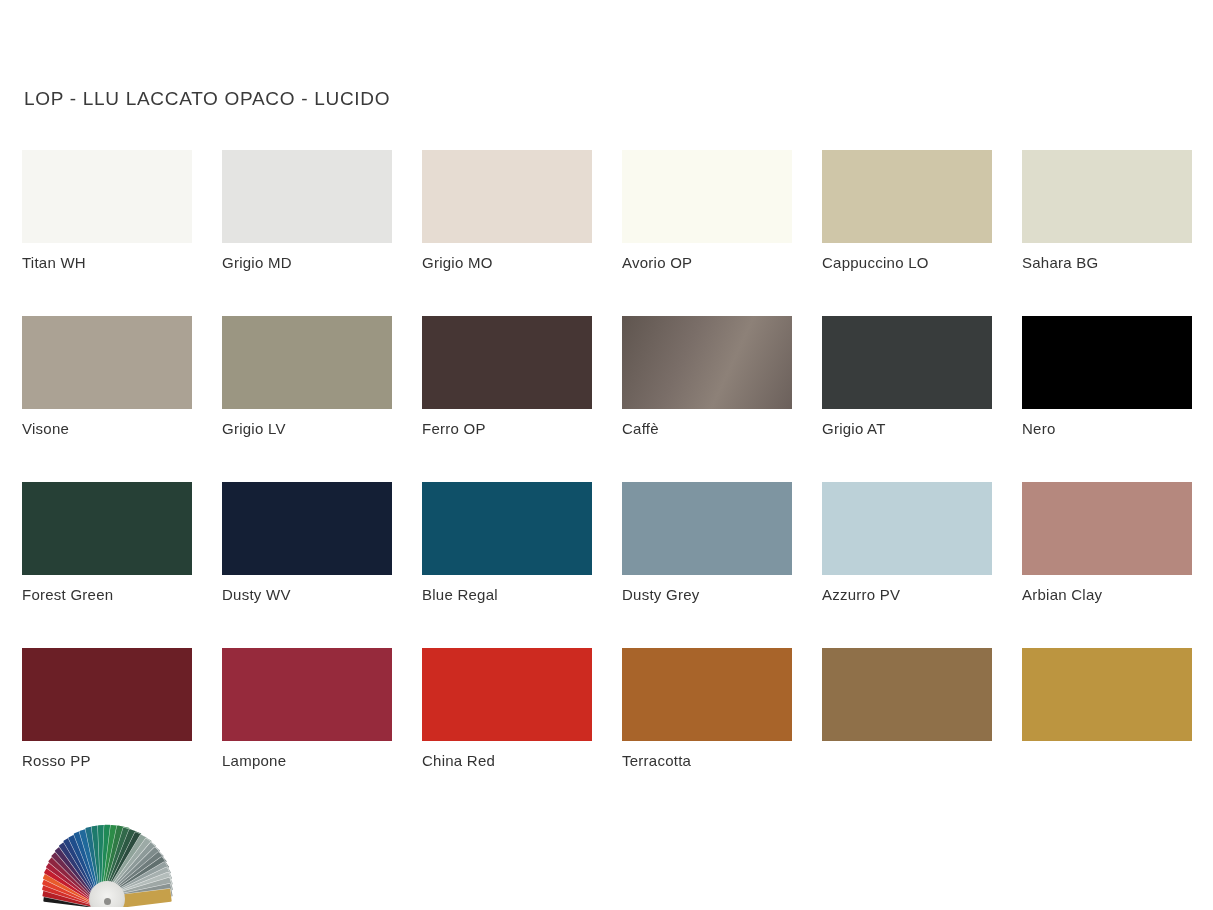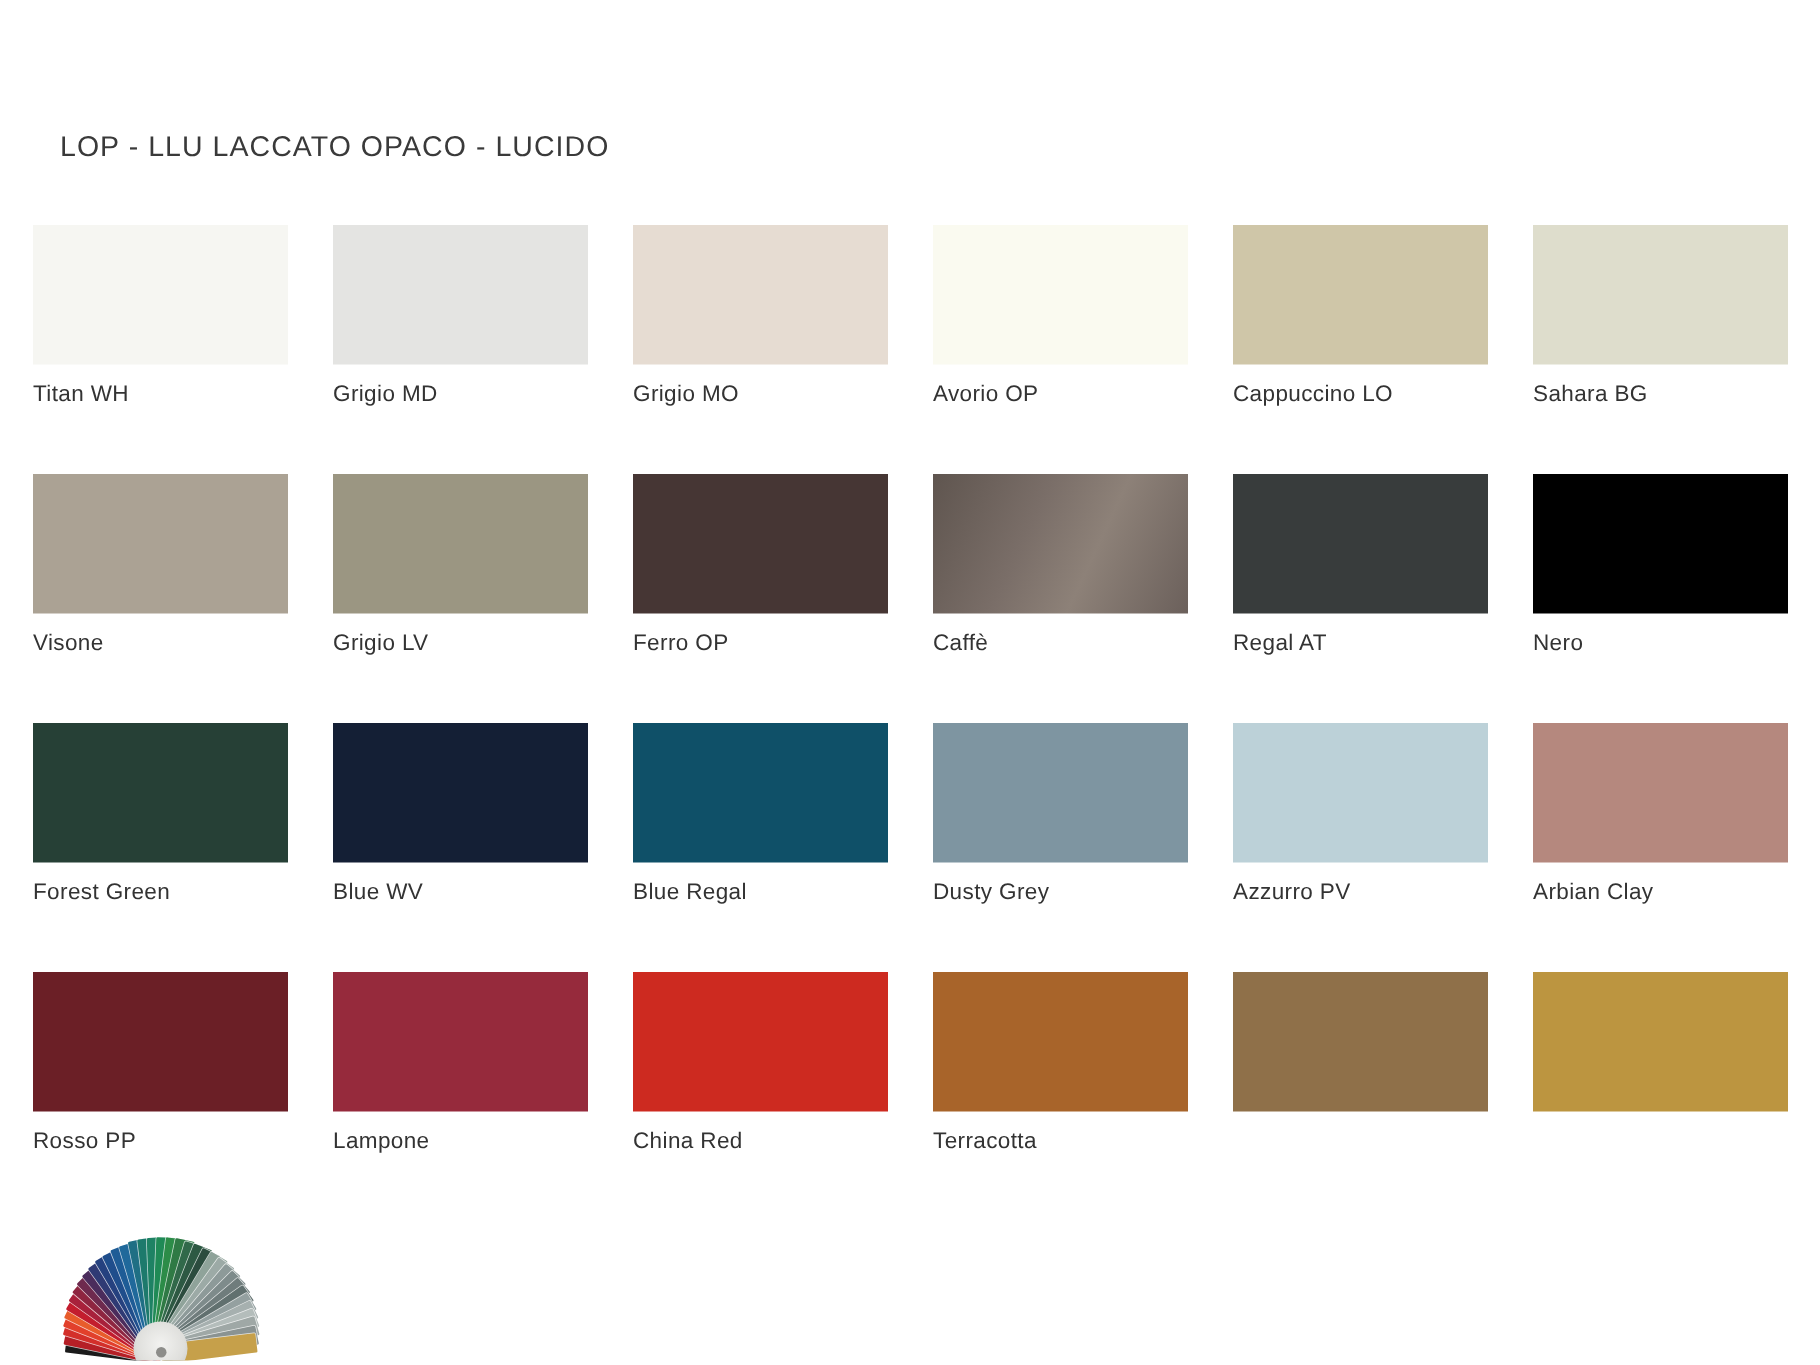--- a/index.html
+++ b/index.html
@@ -17,21 +17,21 @@
   }
   .page {
     position: relative;
     width: 1213px;
     height: 910px;
     box-sizing: border-box;
     padding: 0 24px;
   }
   .palette-title {
     position: absolute;
-    left: 40px;
+    left: 24px;
     top: 88px;
     font-size: 19px;
     font-weight: 400;
     letter-spacing: 0.7px;
     color: #3a3a3a;
     white-space: nowrap;
   }
   .swatch-grid {
     position: absolute;
     left: 22px;
@@ -151,33 +151,33 @@
       <div class="swatch-cell">
         <span class="swatch-chip" style="background: rgb(70, 54, 52);"></span>
         <span class="swatch-label">Ferro OP</span>
       </div>
       <div class="swatch-cell">
         <span class="swatch-chip" style="background: linear-gradient(115deg, rgb(95, 85, 79) 0%, rgb(122, 110, 104) 38%, rgb(141, 129, 120) 62%, rgb(107, 96, 91) 100%);"></span>
         <span class="swatch-label">Caffè</span>
       </div>
       <div class="swatch-cell">
         <span class="swatch-chip" style="background: rgb(56, 60, 60);"></span>
-        <span class="swatch-label">Regal AT</span>
+        <span class="swatch-label">Grigio AT</span>
       </div>
       <div class="swatch-cell">
         <span class="swatch-chip" style="background: rgb(0, 0, 0);"></span>
         <span class="swatch-label">Nero</span>
       </div>
       <div class="swatch-cell">
         <span class="swatch-chip" style="background: rgb(38, 64, 54);"></span>
         <span class="swatch-label">Forest Green</span>
       </div>
       <div class="swatch-cell">
         <span class="swatch-chip" style="background: rgb(20, 31, 53);"></span>
-        <span class="swatch-label">Blue WV</span>
+        <span class="swatch-label">Dusty WV</span>
       </div>
       <div class="swatch-cell">
         <span class="swatch-chip" style="background: rgb(15, 80, 104);"></span>
         <span class="swatch-label">Blue Regal</span>
       </div>
       <div class="swatch-cell">
         <span class="swatch-chip" style="background: rgb(126, 149, 161);"></span>
         <span class="swatch-label">Dusty Grey</span>
       </div>
       <div class="swatch-cell">

